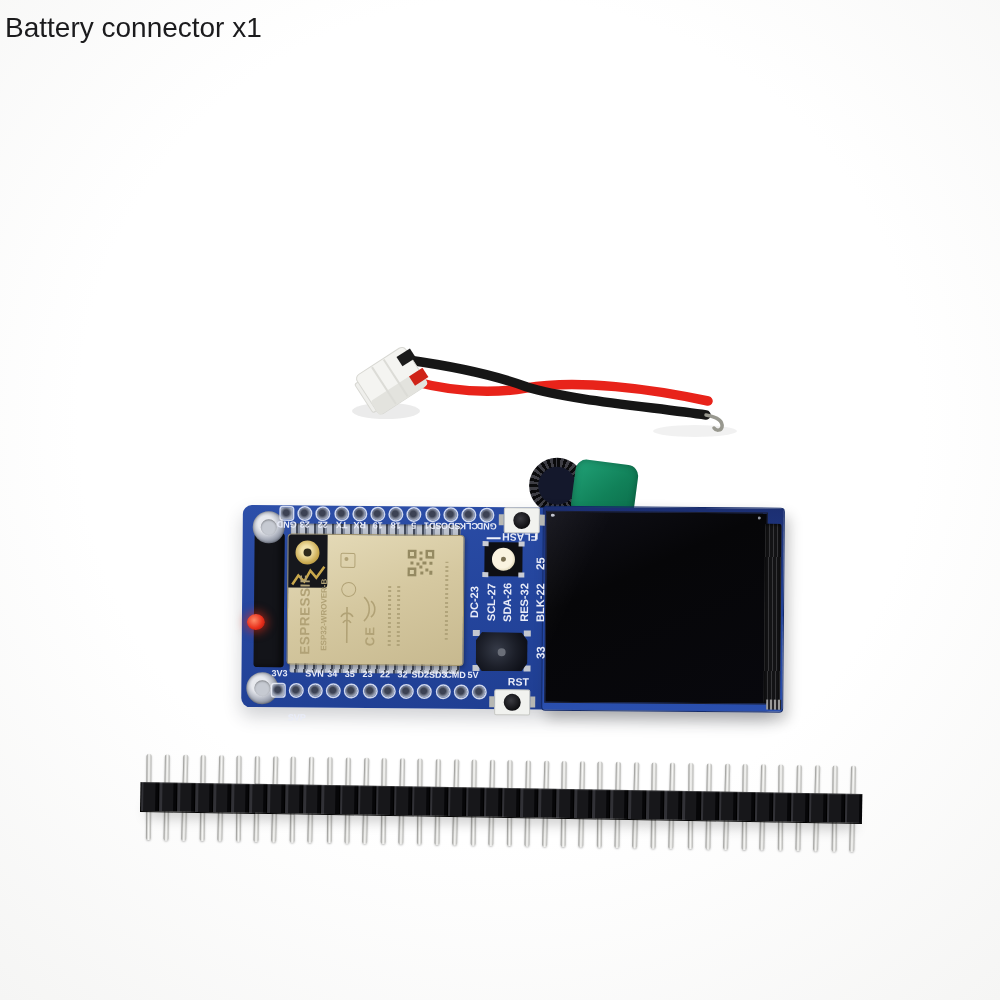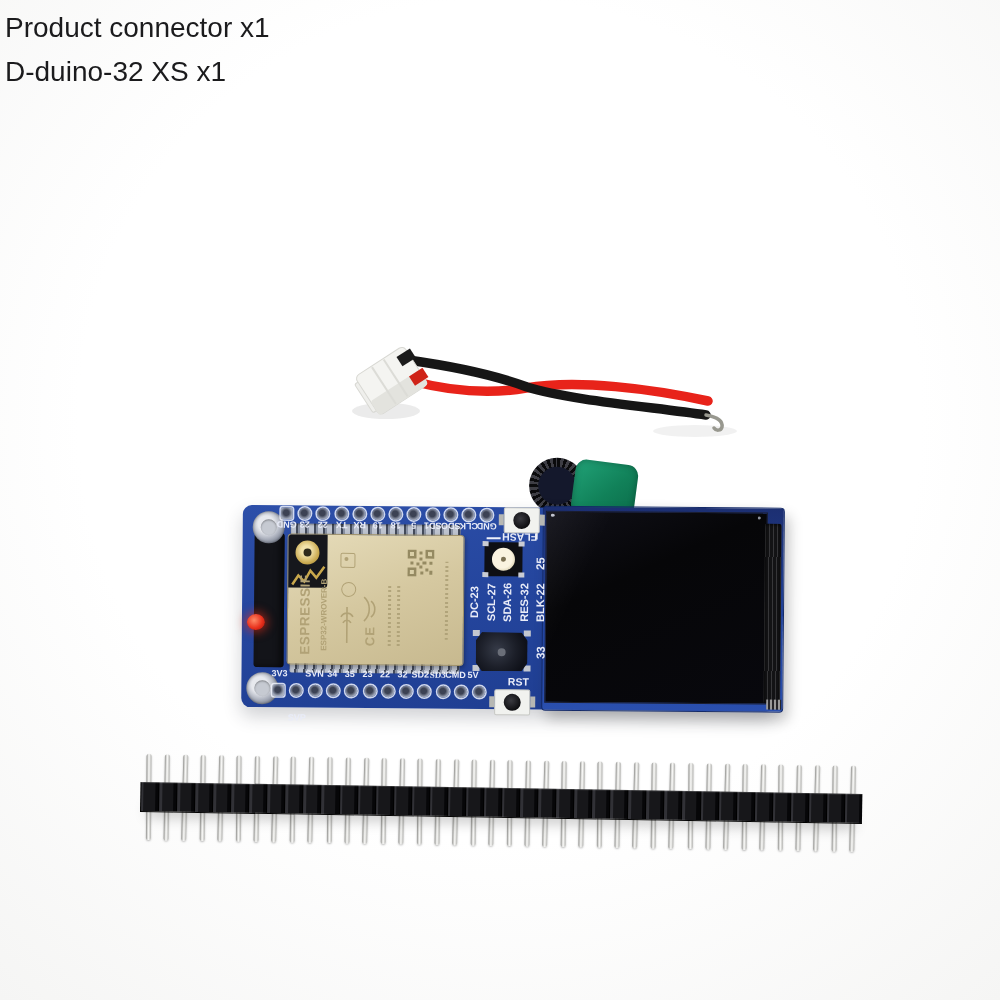--- a/index.html
+++ b/index.html
@@ -106,22 +106,21 @@
        box-shadow:0 1px 2px rgba(0,0,0,.25);}
   .hband{position:absolute;left:-2px;top:30px;width:722px;height:28px;z-index:2;
        background:repeating-linear-gradient(90deg,#000 0 1px,#313136 1px 3.5px,#17171a 3.5px 15px,#060608 15px 18.05px);
        border-top:1px solid rgba(255,255,255,.14);border-bottom:1px solid #000;
        box-shadow:0 13px 14px -8px rgba(0,0,0,.22);}
 </style>
 </head>
 <body>
 
 <div class="plist">
-  <div class="line">Product connector x1</div>
-  <div class="line">D-duino-32 XS x1</div>
+  <div class="line">Battery connector x1</div>
 </div>
 
 <svg class="cable" width="405" height="120" viewBox="340 330 405 120">
   <ellipse cx="386" cy="411" rx="34" ry="8" fill="rgba(60,60,60,0.10)"></ellipse>
   <ellipse cx="695" cy="431" rx="42" ry="6" fill="rgba(60,60,60,0.07)"></ellipse>
   <path d="M 412 381 C 458 393 498 393 526 388 C 578 379 652 389 708 401" fill="none" stroke-width="9.5" stroke-linecap="round" stroke="#e8231a"></path>
   <path d="M 408 360 C 458 367 500 377 527 387 C 568 400 652 407 706 415" fill="none" stroke-width="9.5" stroke-linecap="round" stroke="#161616"></path>
   <path d="M 706 415 C 717 417 723 421 722 427 C 721 431 716 431 714 428" fill="none" stroke-width="3.5" stroke-linecap="round" stroke="#98988f"></path>
   <g transform="translate(394,379) rotate(-33)">
     <rect x="-36" y="-17" width="7" height="34" rx="2" fill="#efefec" stroke="#d8d8d3"></rect>
@@ -260,21 +259,21 @@
       <span class="pinlab up" style="left: 108.4px; top: 176px;">35</span>
       <div class="hole" style="left: 104.2px; top: 187px;"></div>
       <span class="pinlab up" style="left: 126px; top: 176px;">23</span>
       <div class="hole" style="left: 122.5px; top: 187px;"></div>
       <span class="pinlab up" style="left: 143.6px; top: 176px;">22</span>
       <div class="hole" style="left: 140.8px; top: 187px;"></div>
       <span class="pinlab up" style="left: 161.2px; top: 176px;">32</span>
       <div class="hole" style="left: 159.1px; top: 187px;"></div>
       <span class="pinlab up" style="left: 178.8px; top: 176px;">SD2</span>
       <div class="hole" style="left: 177.4px; top: 187px;"></div>
-      <span class="pinlab up" style="left: 196.4px; top: 176px; font-family: Liberation Serif, serif;">SD3</span>
+      <span class="pinlab up" style="left: 196.4px; top: 176px;">SD3</span>
       <div class="hole" style="left: 195.7px; top: 187px;"></div>
       <span class="pinlab up" style="left: 214px; top: 176px;">CMD</span>
       <div class="hole" style="left: 214px; top: 187px;"></div>
       <span class="pinlab up" style="left: 231.6px; top: 176px;">5V</span>
       <div class="hole" style="left: 232.3px; top: 187px;"></div>
     </div>
   <div id="center-pin-labels">
       <span class="ctrlab" style="left: 232px; top: 103px;">DC-23</span>
       <span class="ctrlab" style="left: 248.5px; top: 103px;">SCL-27</span>
       <span class="ctrlab" style="left: 265px; top: 103px;">SDA-26</span>

